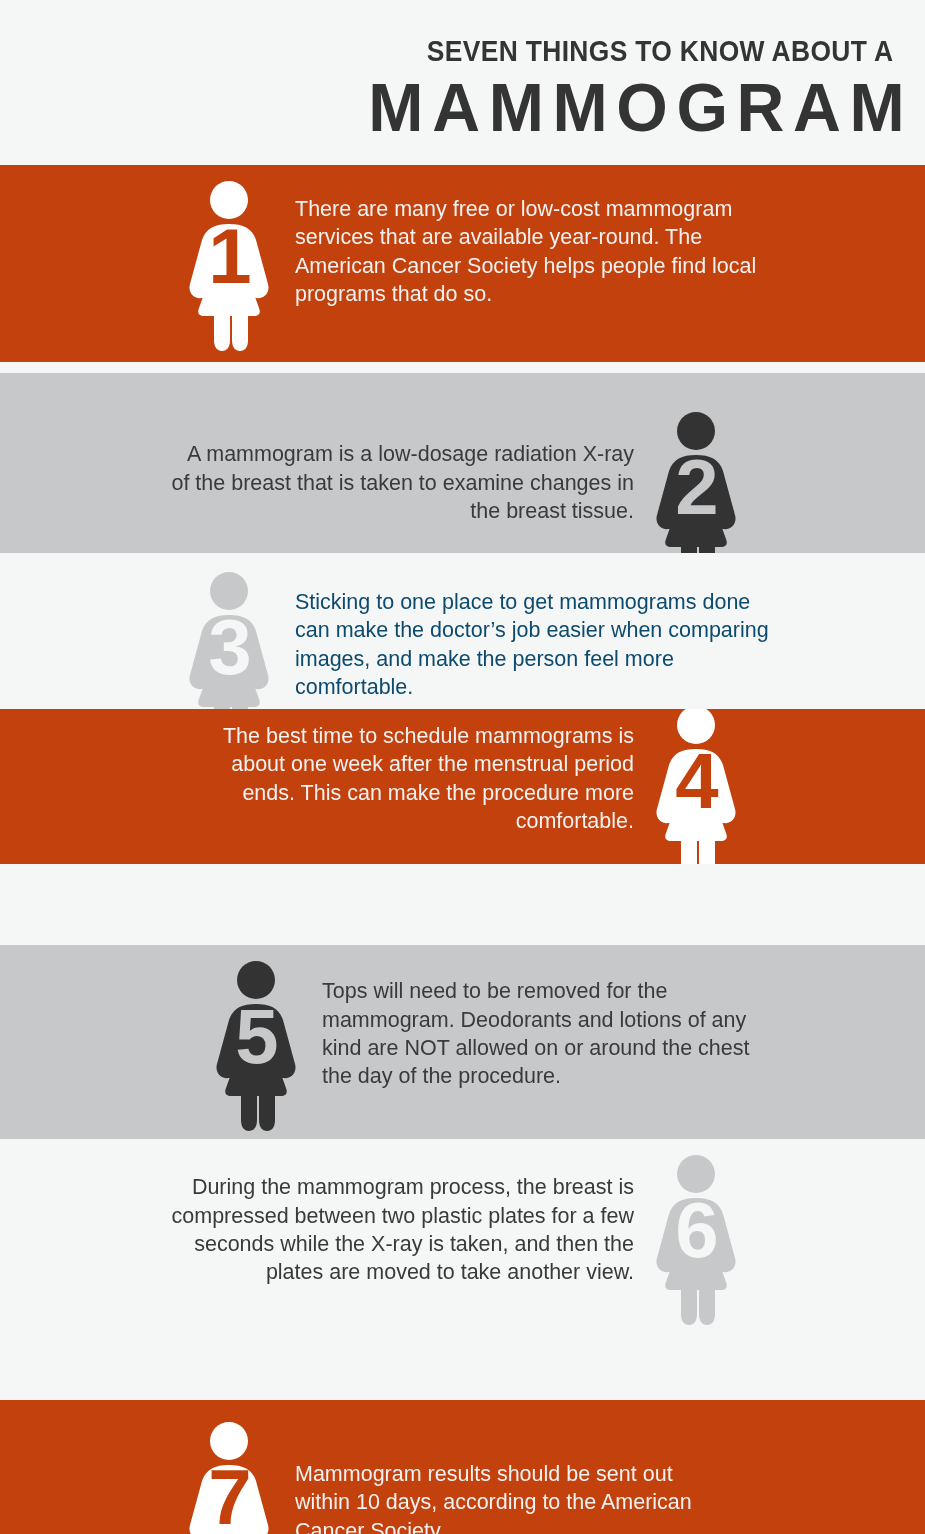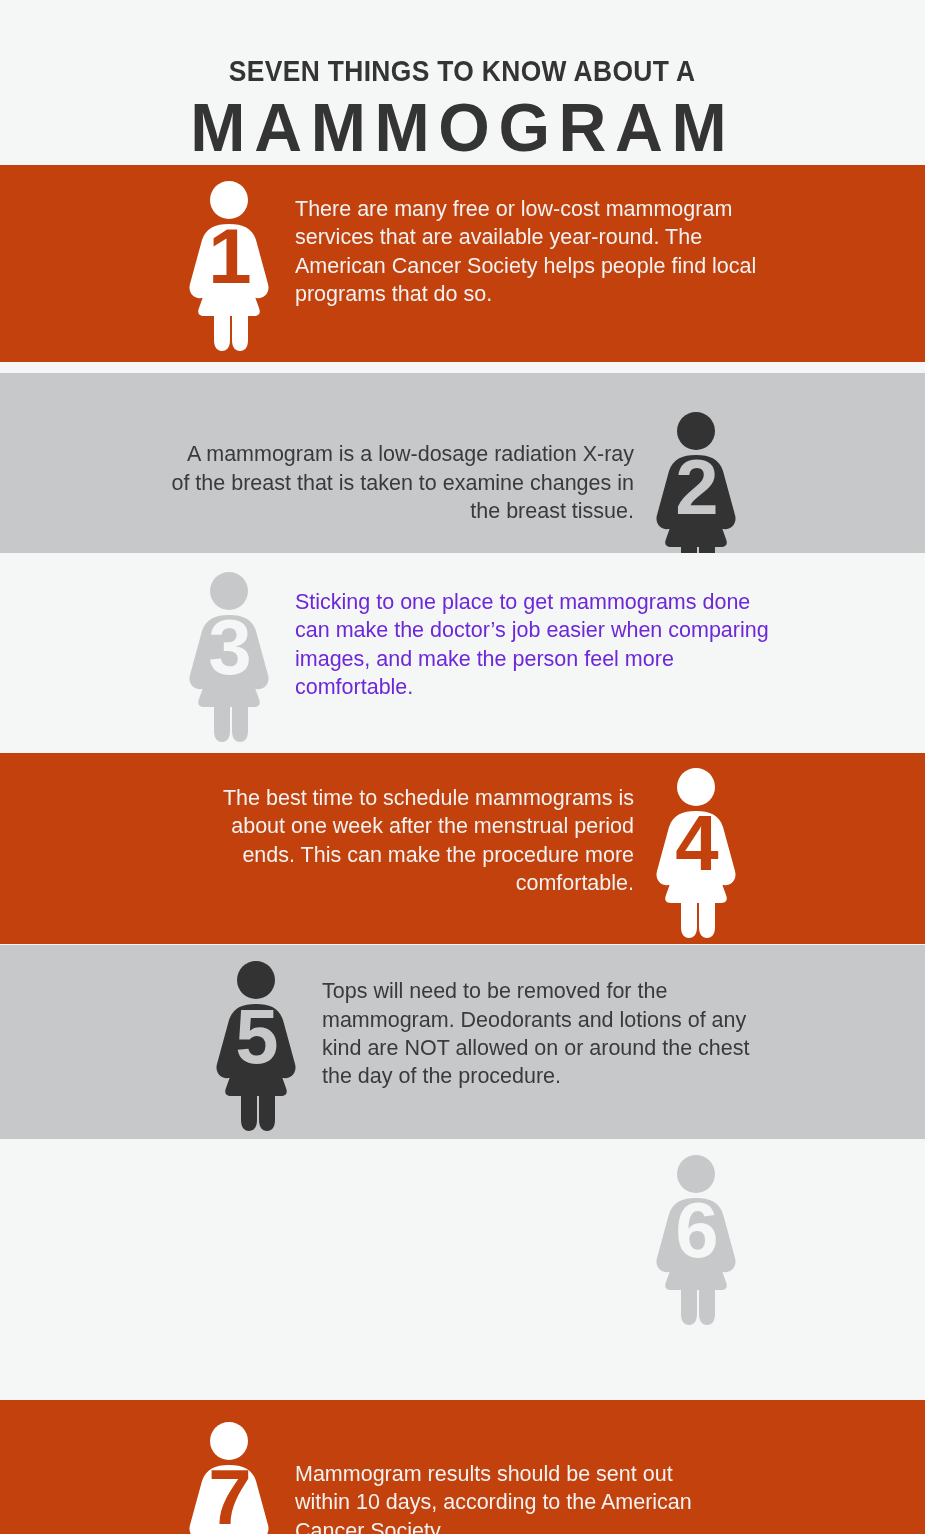--- a/index.html
+++ b/index.html
@@ -23,23 +23,23 @@
   .header {
     position: absolute;
     left: 0;
     top: 0;
     width: 925px;
     height: 165px;
     background: #f5f6f6;
     box-sizing: border-box;
     display: flex;
     flex-direction: column;
-    align-items: center;
+    align-items: flex-end;
     justify-content: flex-start;
-    padding-top: 56px;
+    padding-top: 36px;
   }
   .title-kicker {
     font-family: "Liberation Sans", sans-serif;
     font-weight: bold;
     font-size: 30px;
     letter-spacing: 0.4px;
     color: #343434;
     line-height: 1;
     transform: scaleX(0.88);
     transform-origin: center;
@@ -94,21 +94,21 @@
     font-family: "Liberation Sans", sans-serif;
     font-size: 21.5px;
     line-height: 1.32;
     width: 470px;
   }
   .band-inner.fig-left  .copy { text-align: left;  margin-left: 22px; }
   .band-inner.fig-right .copy { text-align: right; margin-right: 18px; }
 
   .copy.on-dark  { color: #f2f2f2; }
   .copy.on-mid   { color: #3a3a3a; }
-  .copy.on-light { color: #6d28d9; }
+  .copy.on-light { color: #0c4a6e; }
   .copy.on-light-dark { color: #3a3a3a; }
 
   
   .pictogram { display: block; }
 </style>
 </head>
 <body>
 
 <div class="infographic">
 
@@ -174,21 +174,21 @@
                 <circle cx="44" cy="20" r="19"></circle>
                 <path d="M44 44 C 30 44, 21 48, 17 60 L 5 104 C 3 111, 7 117, 13 118 C 18 119, 22 116, 23 110 L 29 86 L 14 128 C 12 133, 14 136, 19 136 L 69 136 C 74 136, 76 133, 74 128 L 59 86 L 65 110 C 66 116, 70 119, 75 118 C 81 117, 85 111, 83 104 L 71 60 C 67 48, 58 44, 44 44 Z"></path>
                 <path d="M29 134 L29 160 C29 167, 32 171, 37 171 C42 171, 45 167, 45 160 L45 134 Z"></path>
                 <path d="M47 134 L47 160 C47 167, 50 171, 55 171 C60 171, 63 167, 63 160 L63 134 Z"></path>
               </g>
             </svg>
           </div>
           <div class="copy on-light" style="width: 490px; transform: translateY(-8px);">Sticking to one place to get mammograms done can make the doctor’s job easier when comparing images, and make the person feel more comfortable.</div>
         </div>
       </div>
-      <div class="band dark" style="top: 753px; height: 191px;">
+      <div class="band dark" style="top: 709px; height: 155px;">
         <div class="band-inner fig-right">
           <div class="figure-slot" style="transform: translateY(4px);">
             <svg class="pictogram" width="88" height="172" viewBox="0 0 88 172">
               <defs>
                 <mask id="fig3-mask">
                   <rect x="0" y="0" width="88" height="172" fill="white"></rect>
                   <text x="45" y="103" text-anchor="middle" font-family="&quot;Liberation Sans&quot;, sans-serif" font-size="78" font-weight="bold" fill="black">4</text>
                 </mask>
               </defs>
               <g mask="url(#fig3-mask)" fill="#ffffff">
@@ -234,20 +234,21 @@
                 </mask>
               </defs>
               <g mask="url(#fig5-mask)" fill="#c6c8ca">
                 <circle cx="44" cy="20" r="19"></circle>
                 <path d="M44 44 C 30 44, 21 48, 17 60 L 5 104 C 3 111, 7 117, 13 118 C 18 119, 22 116, 23 110 L 29 86 L 14 128 C 12 133, 14 136, 19 136 L 69 136 C 74 136, 76 133, 74 128 L 59 86 L 65 110 C 66 116, 70 119, 75 118 C 81 117, 85 111, 83 104 L 71 60 C 67 48, 58 44, 44 44 Z"></path>
                 <path d="M29 134 L29 160 C29 167, 32 171, 37 171 C42 171, 45 167, 45 160 L45 134 Z"></path>
                 <path d="M47 134 L47 160 C47 167, 50 171, 55 171 C60 171, 63 167, 63 160 L63 134 Z"></path>
               </g>
             </svg>
           </div>
+          <div class="copy on-light-dark" style="width: 500px; transform: translateY(-6px);">During the mammogram process, the breast is compressed between two plastic plates for a few seconds while the X-ray is taken, and then the plates are moved to take another view.</div>
         </div>
       </div>
       <div class="band dark" style="top: 1400px; height: 201px;">
         <div class="band-inner fig-left">
           <div class="figure-slot" style="transform: translateY(6px);">
             <svg class="pictogram" width="88" height="172" viewBox="0 0 88 172">
               <defs>
                 <mask id="fig6-mask">
                   <rect x="0" y="0" width="88" height="172" fill="white"></rect>
                   <text x="45" y="103" text-anchor="middle" font-family="&quot;Liberation Sans&quot;, sans-serif" font-size="78" font-weight="bold" fill="black">7</text>

